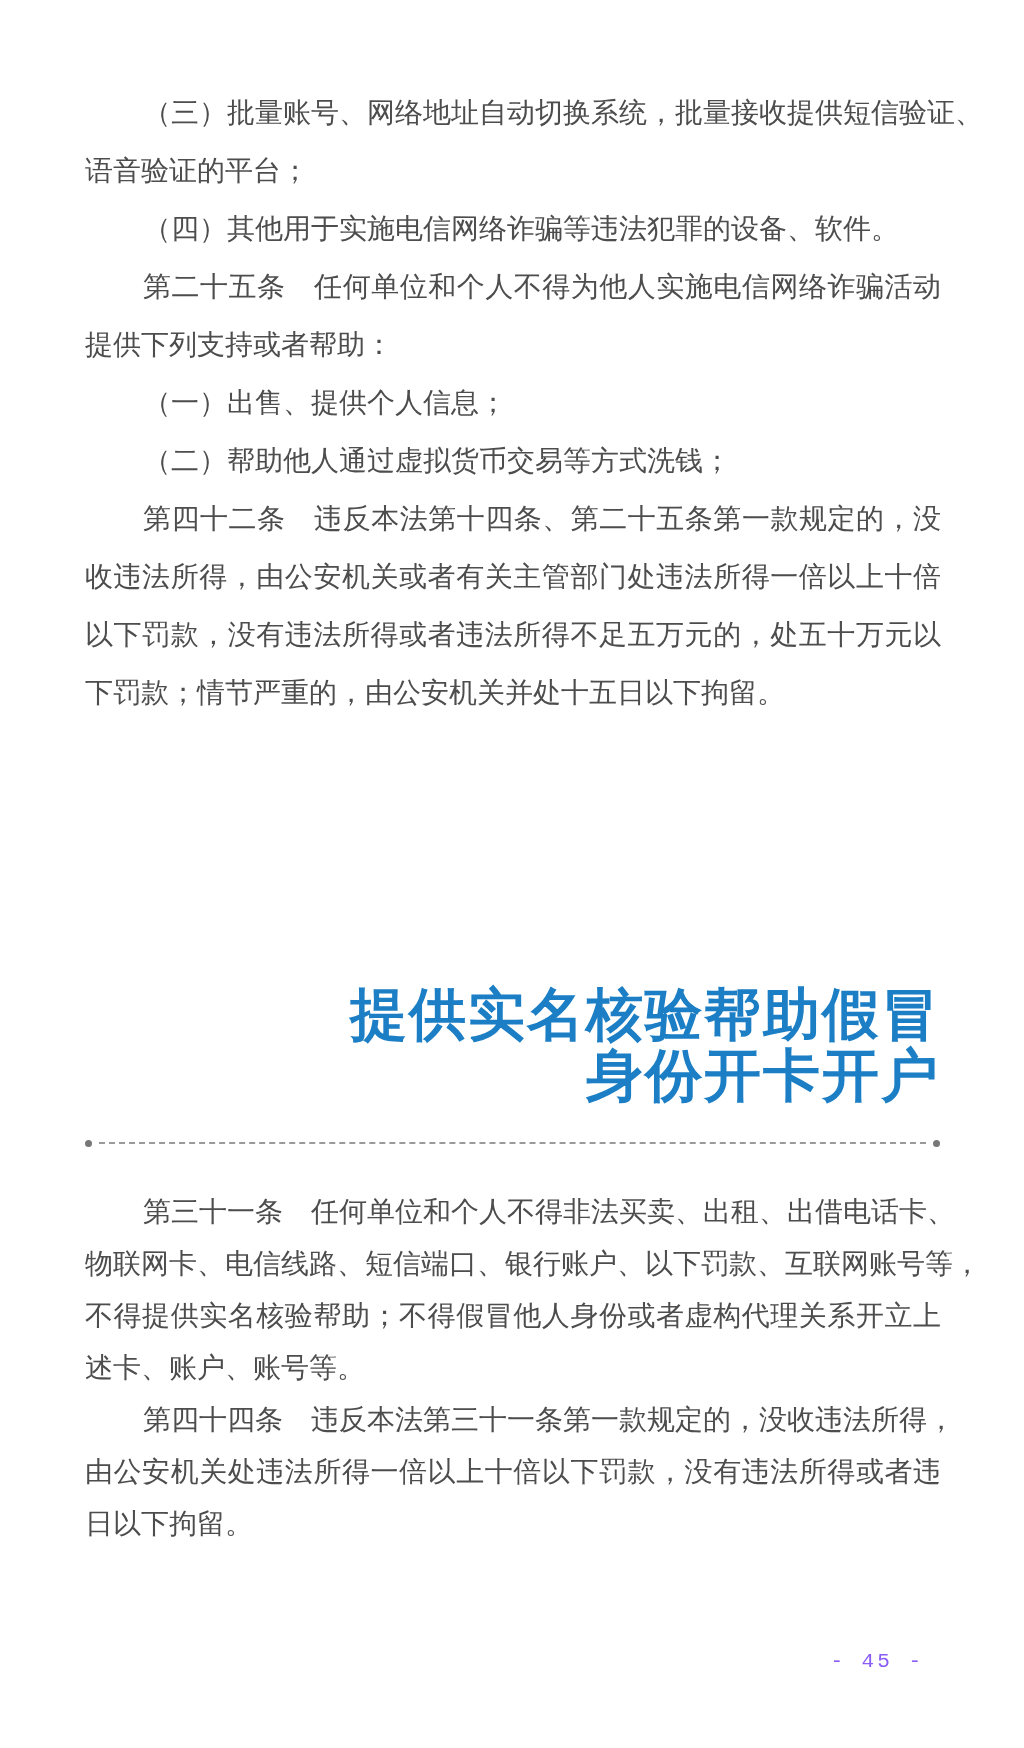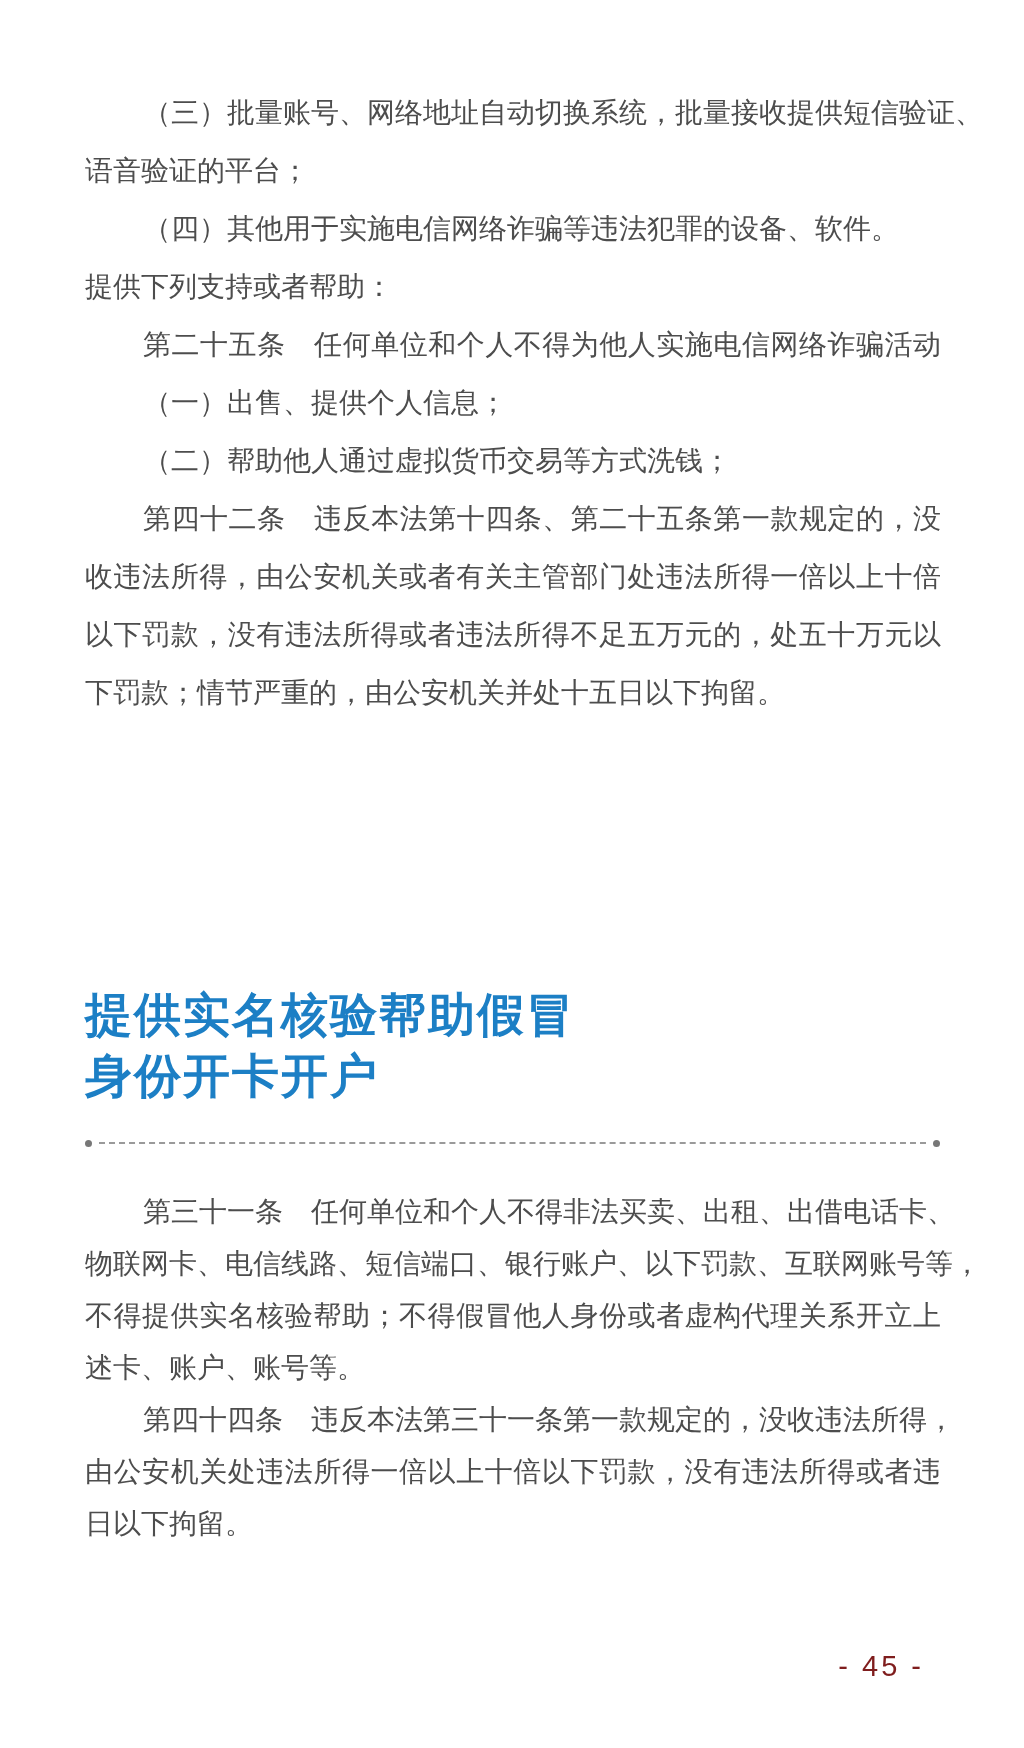--- a/index.html
+++ b/index.html
@@ -29,23 +29,23 @@
     white-space: nowrap;
     overflow: visible;
   }
   .line.indent { text-indent: 58px; }
   .line.last { text-align-last: left; }
   .heading {
     position: absolute;
     top: 984px;
     right: 84px;
     left: 85px;
-    text-align: left;
+    text-align: right;
     color: #1c7fc5;
-    font-size: 47px;
+    font-size: 57px;
     font-weight: 700;
     line-height: 61px;
     letter-spacing: 2px;
   }
   .divider {
     position: absolute;
     top: 1139px;
     left: 85px;
     right: 84px;
     height: 8px;
@@ -62,36 +62,37 @@
   .divider .dash-line {
     flex: 1 1 auto;
     height: 0;
     border-top: 2px dashed #9a9a9a;
     margin: 0 7px;
   }
   .footer {
     position: absolute;
     top: 1650px;
     right: 100px;
-    color: #7f1d1d;
-    font-size: 29px;
+    color: #8b5cf6;
+    font-size: 21px;
     letter-spacing: 3px;
+    font-family: Liberation Mono, monospace;
   }
 </style>
 </head>
 <body>
 
 <div class="page">
 
   <div class="body-text section-top">
     <div class="line indent">（三）批量账号、网络地址自动切换系统，批量接收提供短信验证、</div>
     <div class="line last">语音验证的平台；</div>
     <div class="line indent last">（四）其他用于实施电信网络诈骗等违法犯罪的设备、软件。</div>
+    <div class="line indent">第二十五条　任何单位和个人不得为他人实施电信网络诈骗活动</div>
     <div class="line last">提供下列支持或者帮助：</div>
-    <div class="line indent">第二十五条　任何单位和个人不得为他人实施电信网络诈骗活动</div>
     <div class="line indent last">（一）出售、提供个人信息；</div>
     <div class="line indent last">（二）帮助他人通过虚拟货币交易等方式洗钱；</div>
     <div class="line indent">第四十二条　违反本法第十四条、第二十五条第一款规定的，没</div>
     <div class="line">收违法所得，由公安机关或者有关主管部门处违法所得一倍以上十倍</div>
     <div class="line">以下罚款，没有违法所得或者违法所得不足五万元的，处五十万元以</div>
     <div class="line last">下罚款；情节严重的，由公安机关并处十五日以下拘留。</div>
   </div>
 
   <div class="heading">
     <div class="heading-line">提供实名核验帮助假冒</div>

